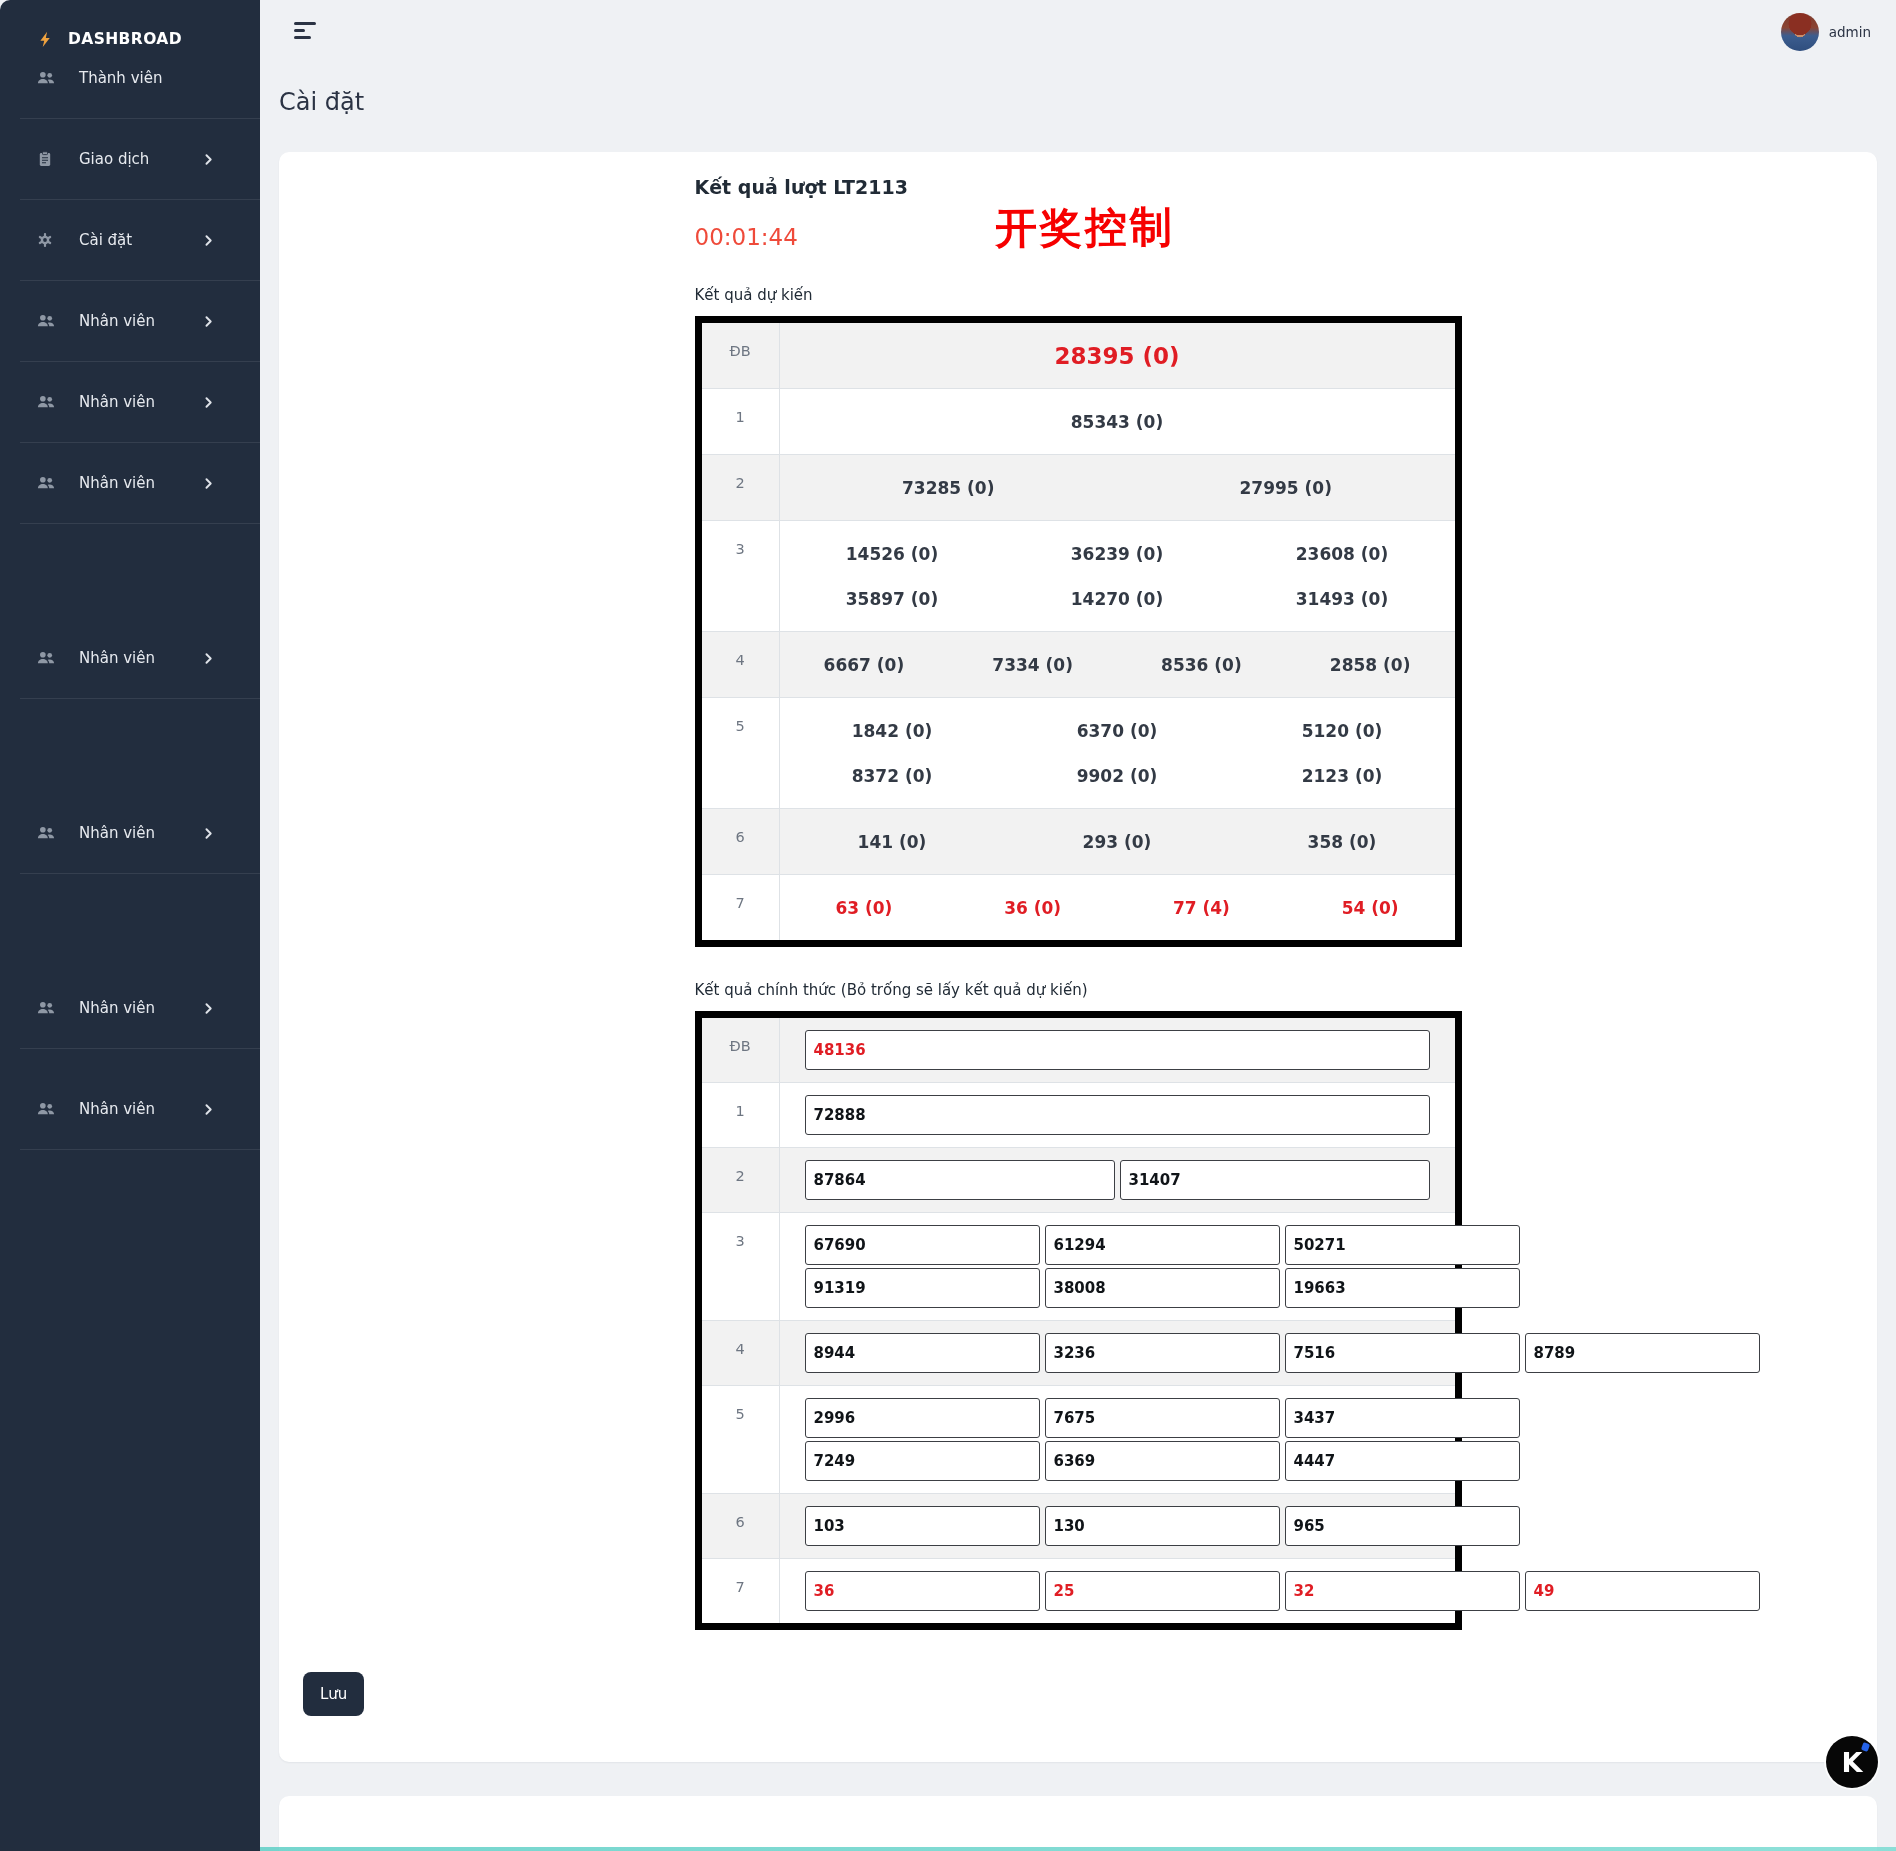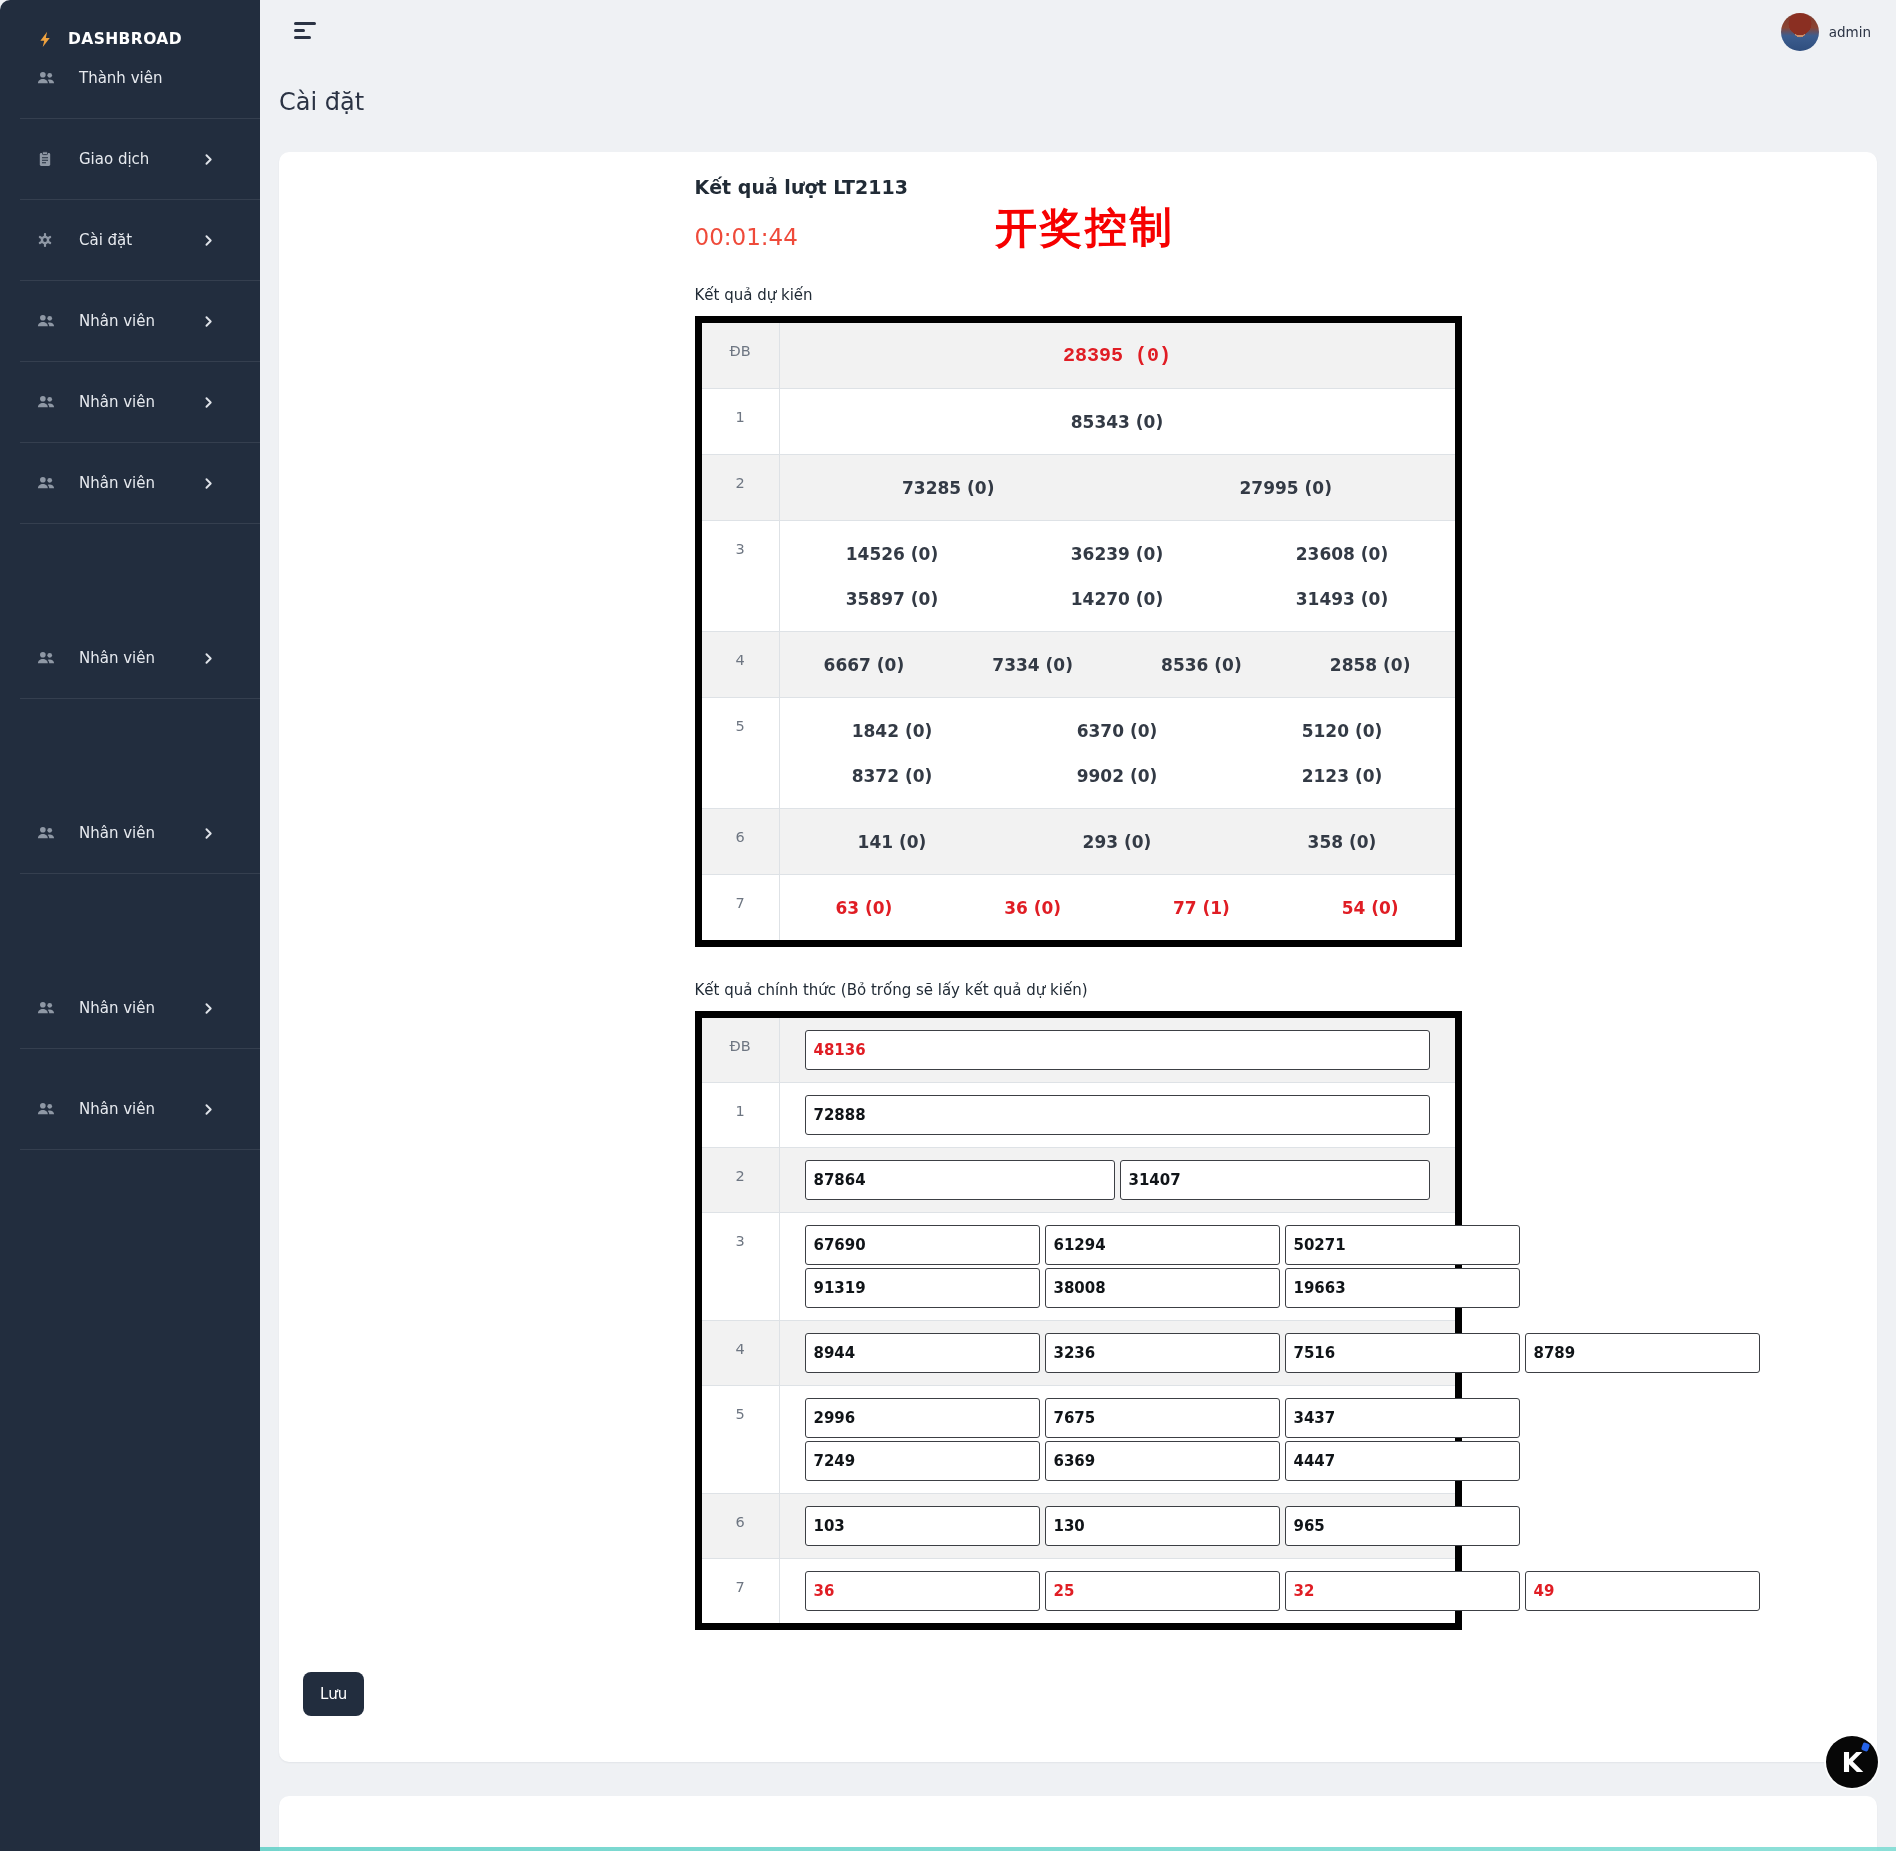--- a/index.html
+++ b/index.html
@@ -64,21 +64,21 @@
   .rtable { width:767px; border:7px solid #000000; margin-bottom:34px; background:#fff; }
   .t-row { display:flex; border-top:1px solid #dee2e6; }
   .t-row:first-child { border-top:none; }
   .t-row:nth-child(odd) { background:#f2f2f2; }
   .t-label { width:78px; min-width:78px; border-right:1px solid #dee2e6;
     text-align:center; padding-top:20px; color:#6e7682; font-size:14.5px; }
   .t-body { flex:1; display:flex; flex-direction:column; justify-content:center; padding:10px 0; }
   .t-line { display:flex; align-items:center; min-height:45px; }
   .t-val { flex:1; text-align:center; font-weight:bold; font-size:17px; color:#333a45; }
   .t-row.red .t-val { color:#e01d24; }
-  .t-row.big .t-val { font-size:20px;font-family:Liberation Mono, monospace; }
+  .t-row.big .t-val { font-size:23px; }
   
   .t-body.inputs { padding:12px 25px; gap:3px; }
   .t-line.inrow { display:flex; gap:5px; min-height:0; }
   .t-input { flex:1; min-width:0; height:40px; border:1px solid #3c3f44; border-radius:3px;
     background:#fff; padding:0 8px; font-family:inherit; font-size:15px; font-weight:bold; color:#101418; }
   .t-input.red { color:#e01d24; }
 
   .save-btn { display:block; margin:42px 0 22px 0; background:#222d3e; color:#fff;
     border:none; border-radius:8px; padding:13px 17px; font-size:15px; font-family:inherit; cursor:pointer; }
 
@@ -405,21 +405,21 @@
                   <div class="t-val">358 (0)</div>
                 </div>
               </div>
             </div>
             <div class="t-row red">
               <div class="t-label">7</div>
               <div class="t-body">
                 <div class="t-line">
                   <div class="t-val">63 (0)</div>
                   <div class="t-val">36 (0)</div>
-                  <div class="t-val">77 (1)</div>
+                  <div class="t-val">77 (4)</div>
                   <div class="t-val">54 (0)</div>
                 </div>
               </div>
             </div>
           </div>
 
         <div class="sub-label">Kết quả chính thức (Bỏ trống sẽ lấy kết quả dự kiến)</div>
         <div class="rtable" id="official-table">
             <div class="t-row red">
               <div class="t-label">ĐB</div>

